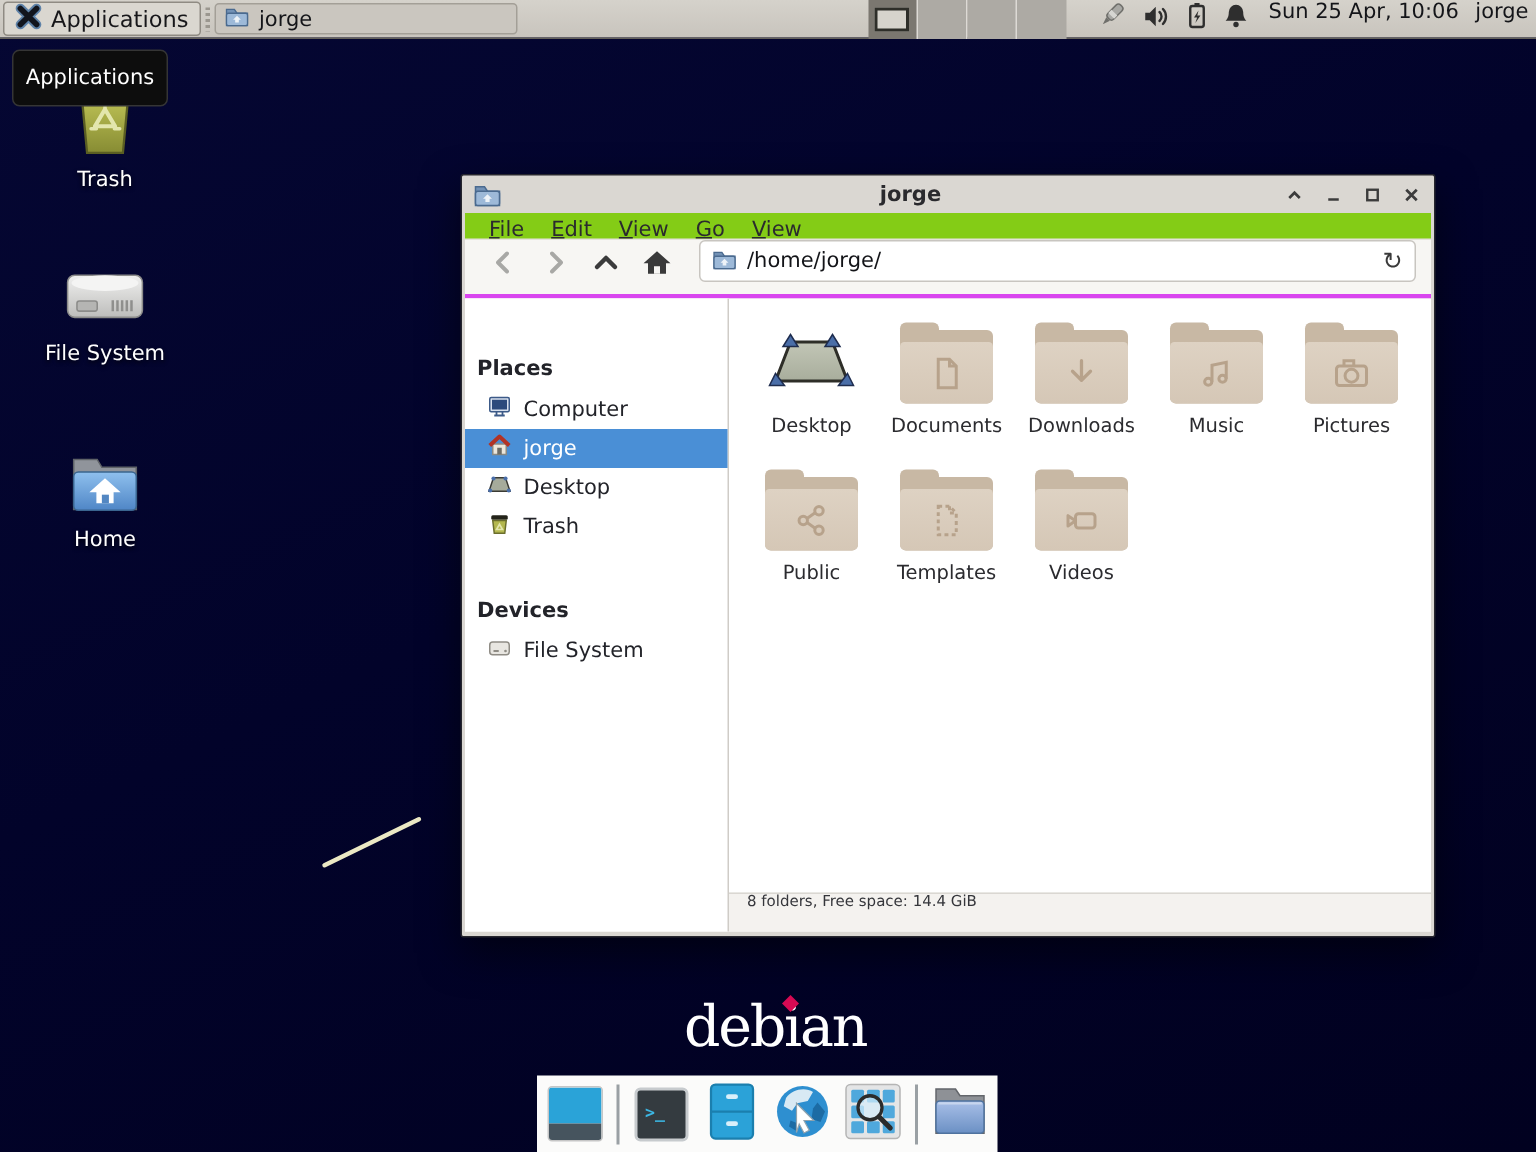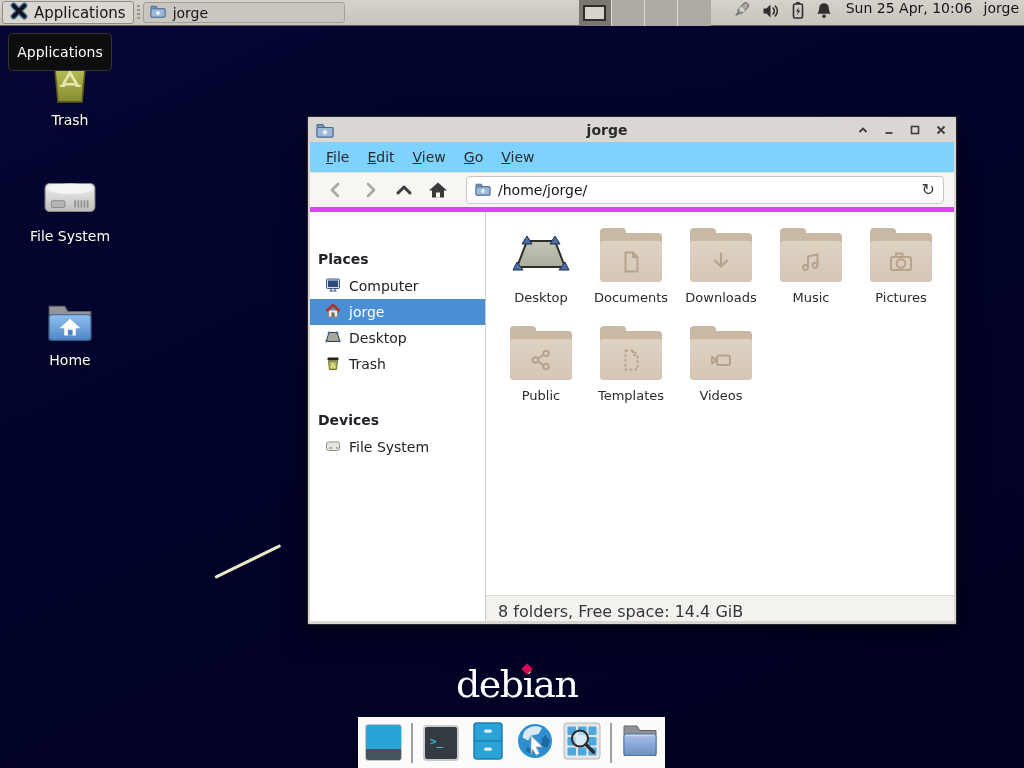--- a/index.html
+++ b/index.html
@@ -53,48 +53,48 @@
             background:#dad7d2; border:1px solid #26262e; border-radius:2px;
             box-shadow:0 10px 26px rgba(0,0,0,.5); display:flex; flex-direction:column;
             padding:0 2px 3px 2px; z-index:10; }
   .titlebar { position:relative; height:25px; display:flex; align-items:center; padding:0 6px; }
   .titlebar .wicon { display:flex; }
   .titlebar .title { position:absolute; left:60px; right:110px; text-align:center;
                      font-size:14px; font-weight:bold; color:#2a2a2e; }
   .controls { margin-left:auto; display:flex; gap:12px; align-items:center; }
   .ctrl { display:flex; width:14px; height:14px; align-items:center; justify-content:center; }
 
-  .menubar { height:31px; background:#7dd3fc; display:flex; align-items:center; padding:0 8px; gap:2px;
+  .menubar { height:18px; background:#84cc16; display:flex; padding:0 8px; gap:2px;
              border-bottom:1px solid #e5e2dd; }
   .menu-item { display:inline-block; font-size:14px; color:#2a2a2e; padding:3px 8px; }
   .menu-item::first-letter { text-decoration:underline; }
 
-  .toolbar { height:39px; background:#f7f6f3; display:flex; align-items:center; padding:0 10px;
-             gap:2px; border-bottom:5px solid #d946ef; }
+  .toolbar { height:39px; background:#f7f6f3; display:flex; padding:0 10px;
+             gap:2px; border-bottom:3px solid #d946ef; }
   .nav-btn { width:32px; height:30px; display:flex; align-items:center; justify-content:center; border-radius:3px; }
   .addr { flex:1; height:28px; margin-left:10px; background:#fff; border:1px solid #c8c5c0;
           border-radius:4px; display:flex; align-items:center; padding:0 8px; gap:7px; }
   .addr .path { flex:1; font-size:14px; color:#131418; }
   .reload { font-size:16px; color:#3a3a3a; line-height:1; }
 
   .wbody { flex:1; display:flex; min-height:0; background:#fff; }
   .sidebar { width:176px; background:#fff; border-right:1px solid #cfccc7; padding-top:4px; }
   .sb-header { font-size:14px; font-weight:bold; color:#222329; padding:7px 8px 6px 8px;margin-top:28px; }
   .sb-item { height:26px; display:flex; align-items:center; gap:8px; padding-left:15px;
              font-size:14px; color:#222329; }
   .sb-item.selected { background:#4a8fd6; color:#fff; }
 
   .main { flex:1; display:flex; flex-direction:column; min-width:0; }
   .grid { flex:1; display:flex; flex-wrap:wrap; align-content:flex-start; padding:8px 0 0 10px; overflow:hidden; }
   .cell { width:90px; height:98px; display:flex; flex-direction:column; align-items:center; }
   .cell .iconwrap { height:70px; display:flex; align-items:center; justify-content:center; }
   .cell .flabel { font-size:13px; color:#2b2b2f; }
 
   .statusbar { height:26px; background:#f4f2ef; border-top:1px solid #dad7d2;
-               display:flex; align-items:flex-end; padding-left:12px; font-size:16px; color:#35363b; }
+               display:flex; align-items:flex-start; padding-left:12px; font-size:10px; color:#35363b; }
 
   
   .bigfolder { position:relative; width:62px; height:54px; }
   .bf-tab  { position:absolute; top:0; left:0; width:26px; height:12px; background:#c8b8a4; border-radius:4px 4px 0 0; }
   .bf-back { position:absolute; left:0; right:0; top:5px; bottom:0; background:#c8b8a4; border-radius:4px; }
   .bf-front{ position:absolute; left:0; right:0; top:13px; bottom:0;
              background:linear-gradient(#ded2c3,#d5c7b6); border-radius:3px 3px 4px 4px;
              display:flex; align-items:center; justify-content:center; }
 
   

